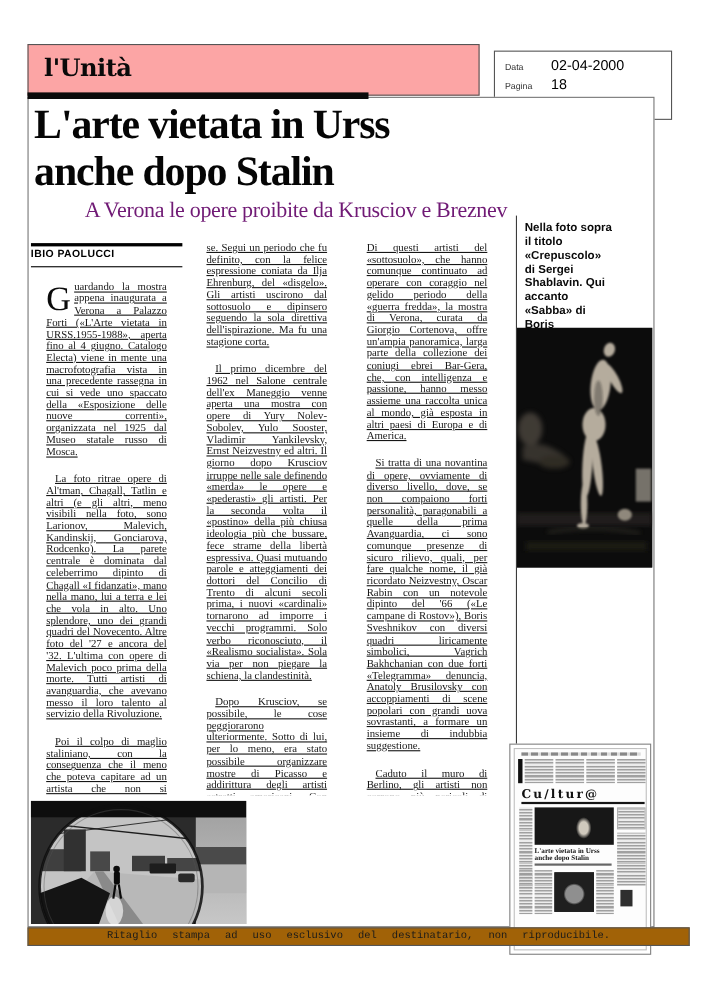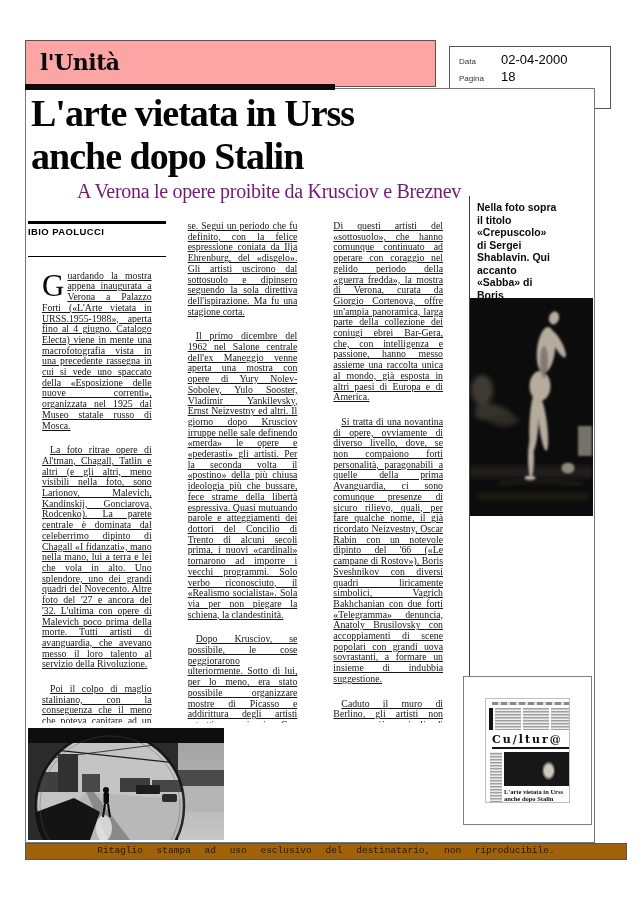--- a/index.html
+++ b/index.html
@@ -19,40 +19,40 @@
   
   .frame{position:absolute;left:25px;top:88px;width:570px;height:755px;border:1px solid #777;box-sizing:border-box;background:#fff;}
   .headline-rule{position:absolute;left:25px;top:84px;width:310px;height:6px;background:#0b0b0b;}
   .column-divider{position:absolute;left:469px;top:196px;width:1px;height:522px;background:#3c3c3c;}
 
   .headline{position:absolute;left:31px;top:92px;width:430px;font-family:"Liberation Serif",serif;
             font-weight:bold;font-size:38px;line-height:43px;letter-spacing:-1px;color:#050505;}
   .subhead{position:absolute;left:31px;top:180px;width:430px;font-family:"Liberation Serif",serif;
            font-size:20px;letter-spacing:-0.3px;color:#701a75;text-align:right;}
 
-  .byline-block{border-top:3px solid #000;border-bottom:1px solid #000;padding:3px 0 18px 0;margin:14px 0 6px 0;
+  .byline-block{border-top:3px solid #000;border-bottom:1px solid #000;padding:3px 0 4px 0;margin:14px 0 6px 0;
                 font-family:"Liberation Sans",sans-serif;font-weight:bold;font-size:9.5px;letter-spacing:0.4px;color:#000;}
 
   .cols{position:absolute;left:28px;top:207px;width:429px;height:516px;display:flex;gap:8px;}
   .col{width:138px;height:100%;overflow:hidden;font-size:9.8px;line-height:10.7px;text-align:justify;color:#161616;}
   .col p{margin:14px;text-decoration:underline;}
   .col p.ind{text-indent:8px;}
   .dropcap{float:left;font-size:31px;line-height:27px;font-weight:normal;padding:1px 3px 0 0;color:#0a0a0a;}
 
   
   .sidebar-caption{position:absolute;left:477px;top:201px;width:100px;font-family:"Liberation Sans",sans-serif;
                    font-weight:bold;font-size:10.5px;line-height:12.5px;color:#0a0a0a;white-space:pre-line;}
   .painting{position:absolute;left:470px;top:298px;width:123px;height:218px;background:#0c0c0c;}
 
   
   .photo{position:absolute;left:28px;top:728px;width:196px;height:112px;}
 
   
-  .thumb{position:absolute;left:463px;top:676px;width:129px;height:149px;border:1px solid #808080;background:#fff;
-         box-sizing:border-box;padding:21px;}
+  .thumb{position:absolute;left:463px;top:676px;width:129px;height:192px;border:1px solid #808080;background:#fff;
+         box-sizing:border-box;padding:3px;}
   .thumb-page{position:relative;width:100%;height:100%;border:1px solid #c0c0c0;box-sizing:border-box;background:#fdfdfd;overflow:hidden;}
   .noise{background-image:repeating-linear-gradient(0deg,#909090 0 1px,#e9e9e9 1px 2px,#bdbdbd 2px 3px);opacity:.85;}
   .t-topline{position:absolute;left:6px;top:3px;width:108px;height:3px;background:repeating-linear-gradient(90deg,#888 0 6px,#ddd 6px 9px);}
   .t-bar{position:absolute;left:3px;top:9px;width:4px;height:22px;background:#111;}
   .t-cols{position:absolute;left:9px;top:9px;width:110px;height:22px;display:flex;gap:2px;}
   .t-cols div{flex:1;}
   .t-masthead{position:absolute;left:6px;top:34px;width:112px;font-family:"DejaVu Serif",serif;font-weight:bold;
               font-size:11px;letter-spacing:2px;color:#101010;border-bottom:2px solid #151515;padding-bottom:1px;}
   .t-photorow-left{position:absolute;left:4px;top:53px;width:12px;height:74px;}
   .t-photo{position:absolute;left:18px;top:53px;width:72px;height:34px;background:#171717;

